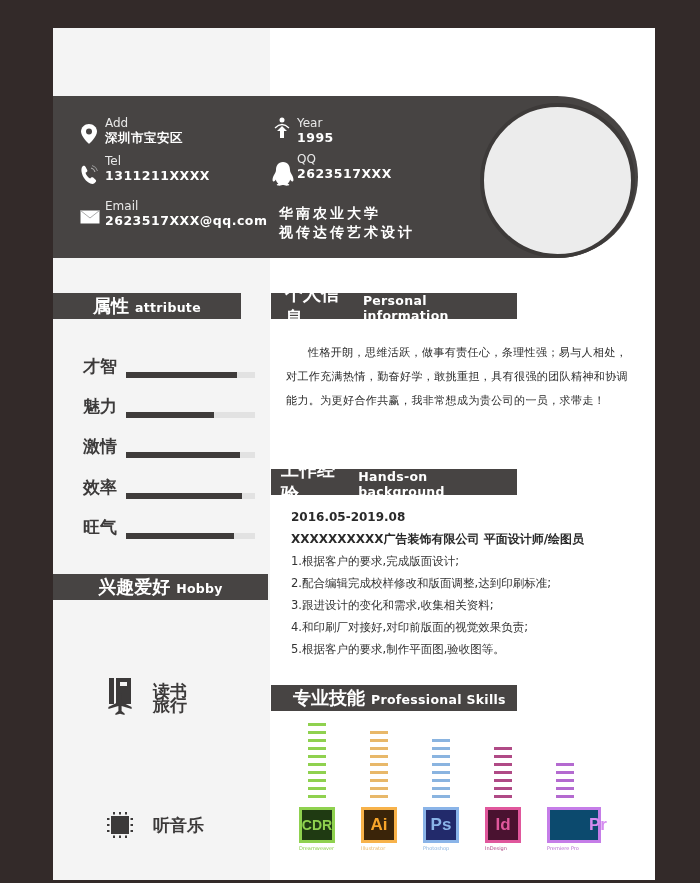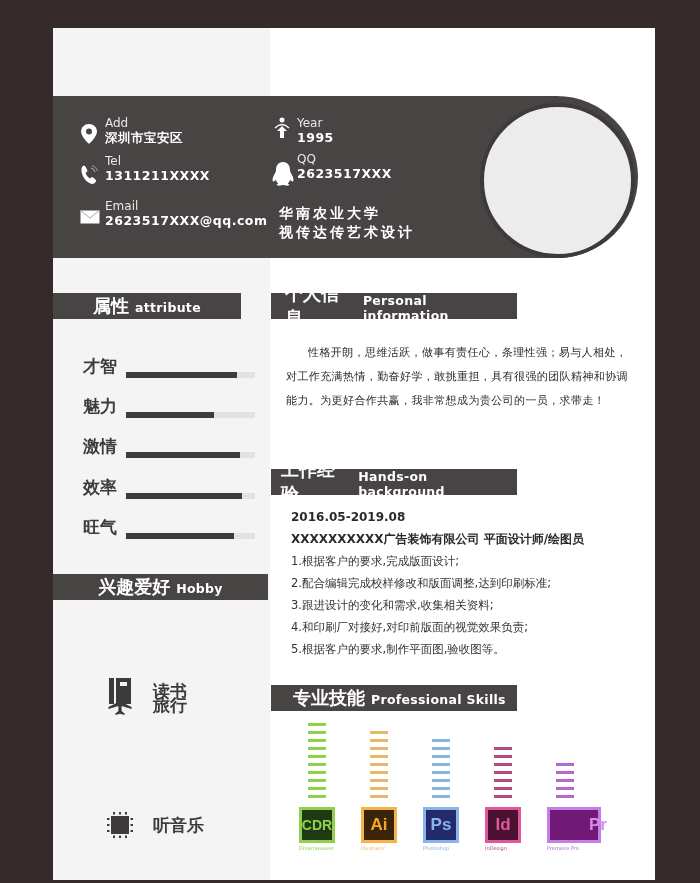--- a/index.html
+++ b/index.html
@@ -321,16 +321,16 @@
   </div>
 
   <div class="skill" style="left:494px;top:735px;height:90px;">
     <div class="bars" style="top:0;">
       <div class="bar" style="background:#b46ad0"></div>
         <div class="bar" style="background:#b46ad0"></div>
         <div class="bar" style="background:#b46ad0"></div>
         <div class="bar" style="background:#b46ad0"></div>
         <div class="bar" style="background:#b46ad0"></div>
     </div>
-    <div class="logo" style="top:44px;background:#701a75;border-color:#c57de8;color:#d58bf0;padding-left:48px;">Pr</div>
+    <div class="logo" style="top:44px;background:#0c4a6e;border-color:#c57de8;color:#d58bf0;padding-left:48px;">Pr</div>
     <div class="cap" style="top:82px;color:#b46ad0;">Premiere Pro</div>
   </div>
 </div>
 
 </body></html>

